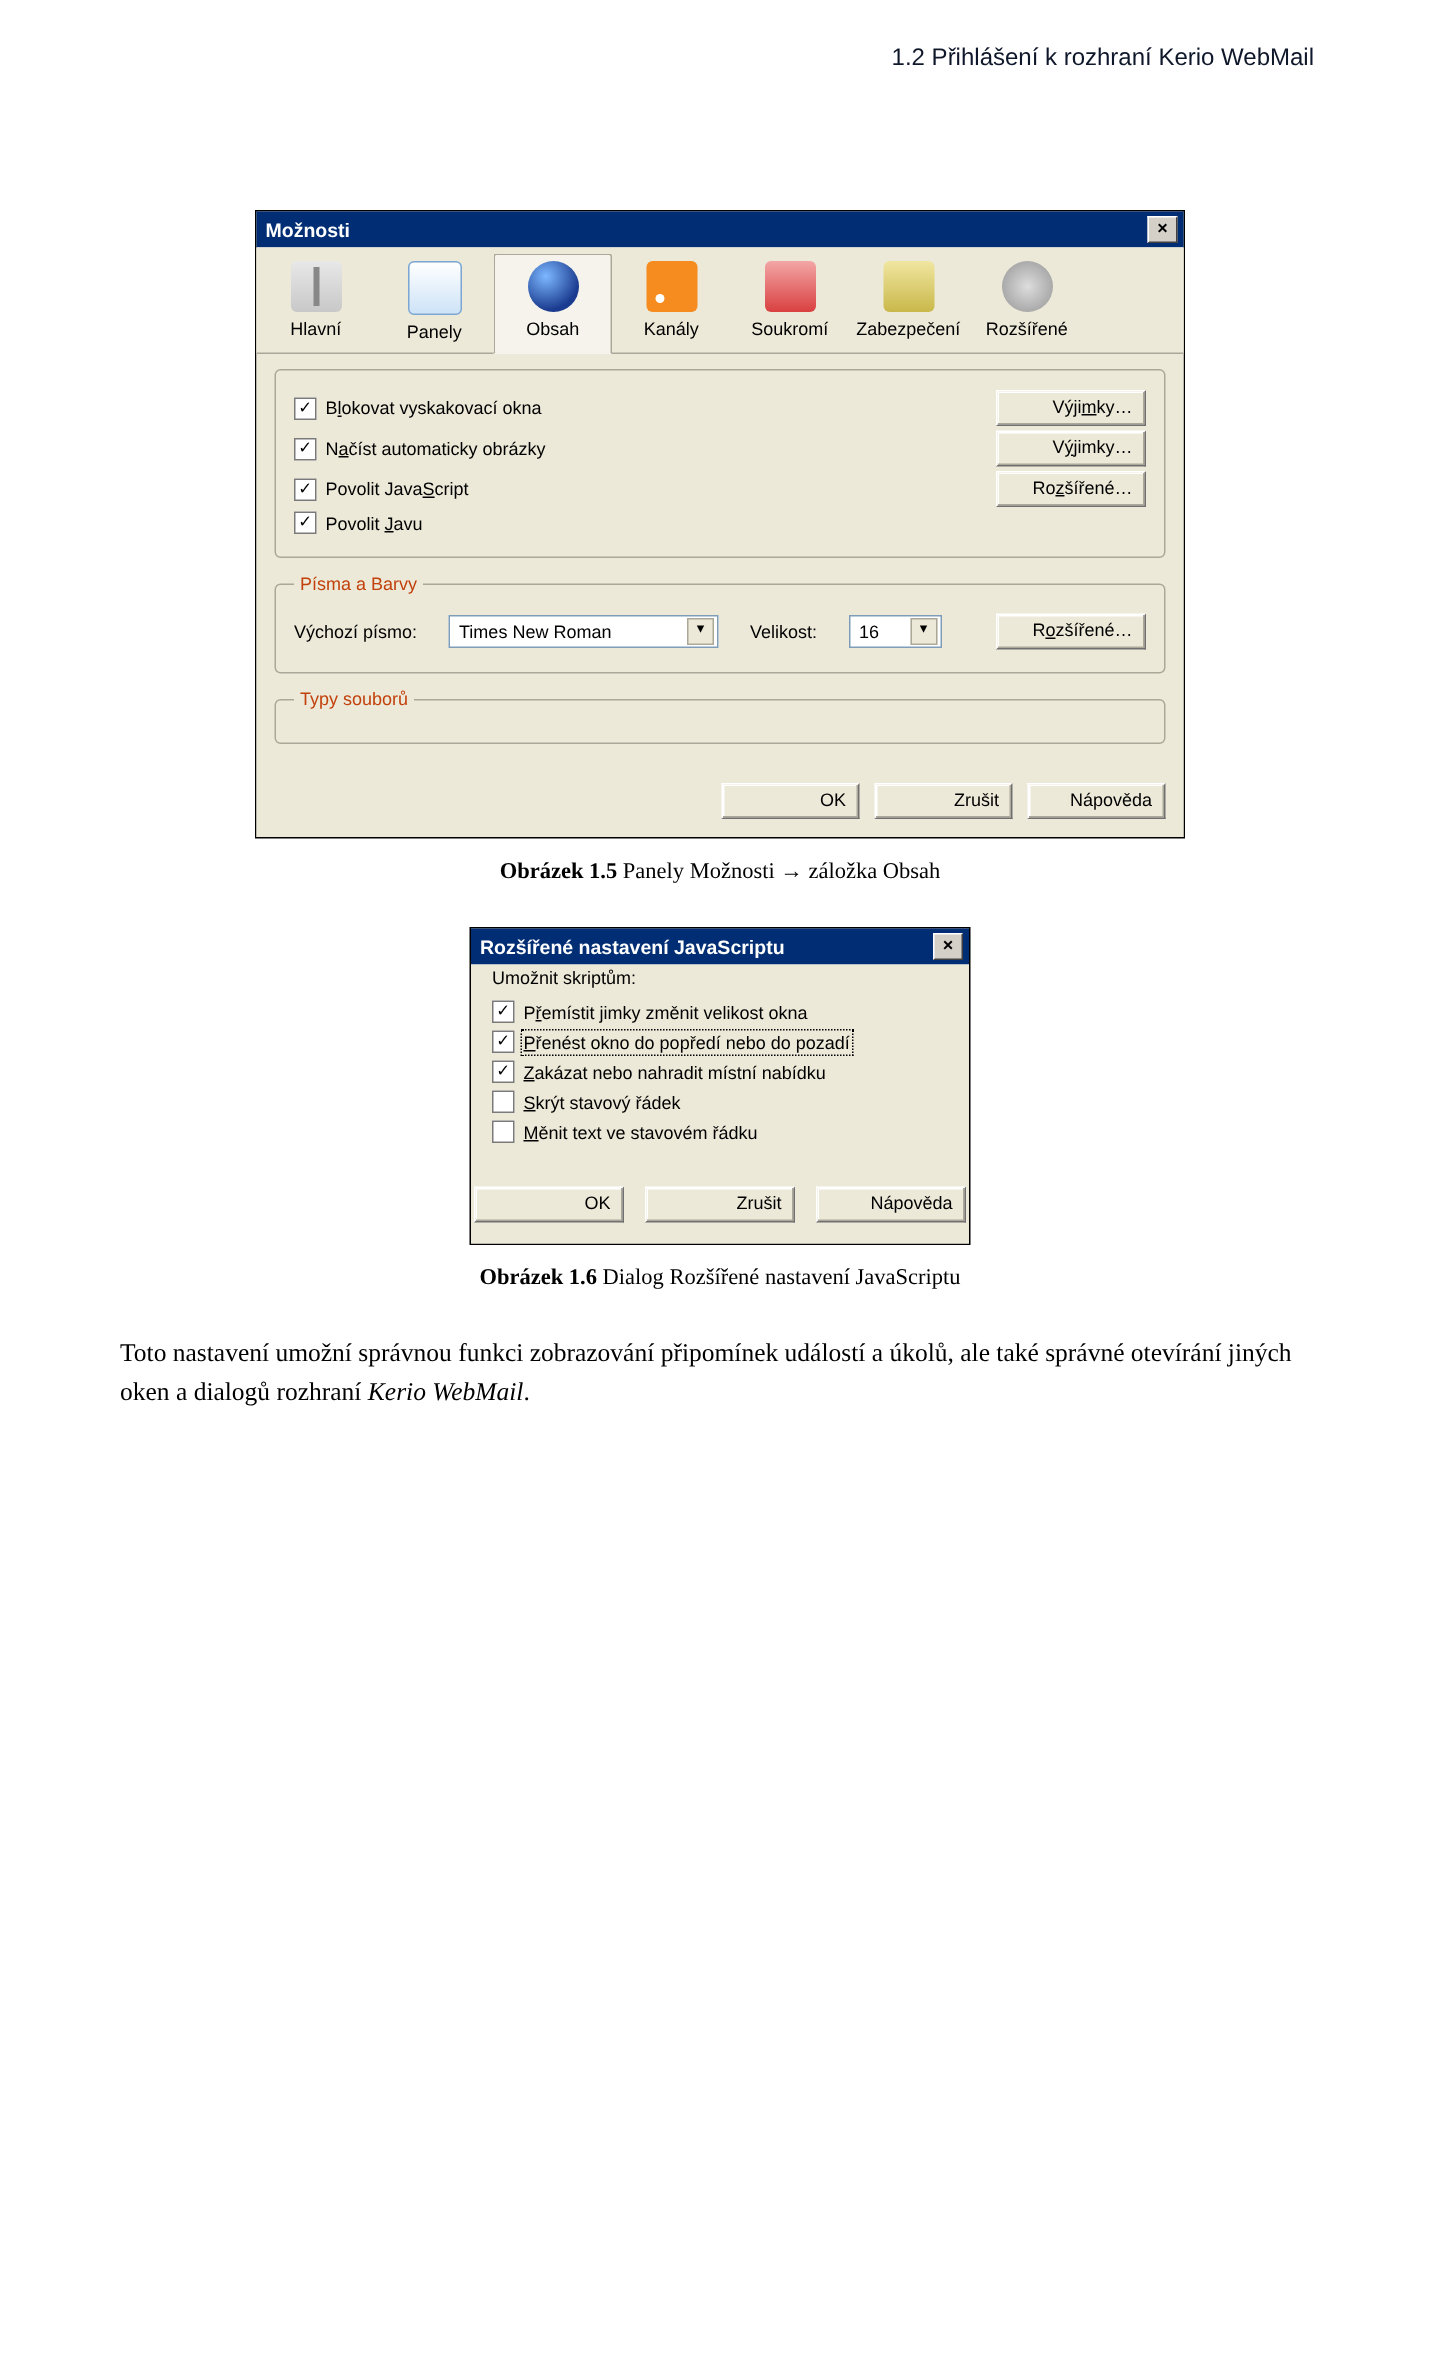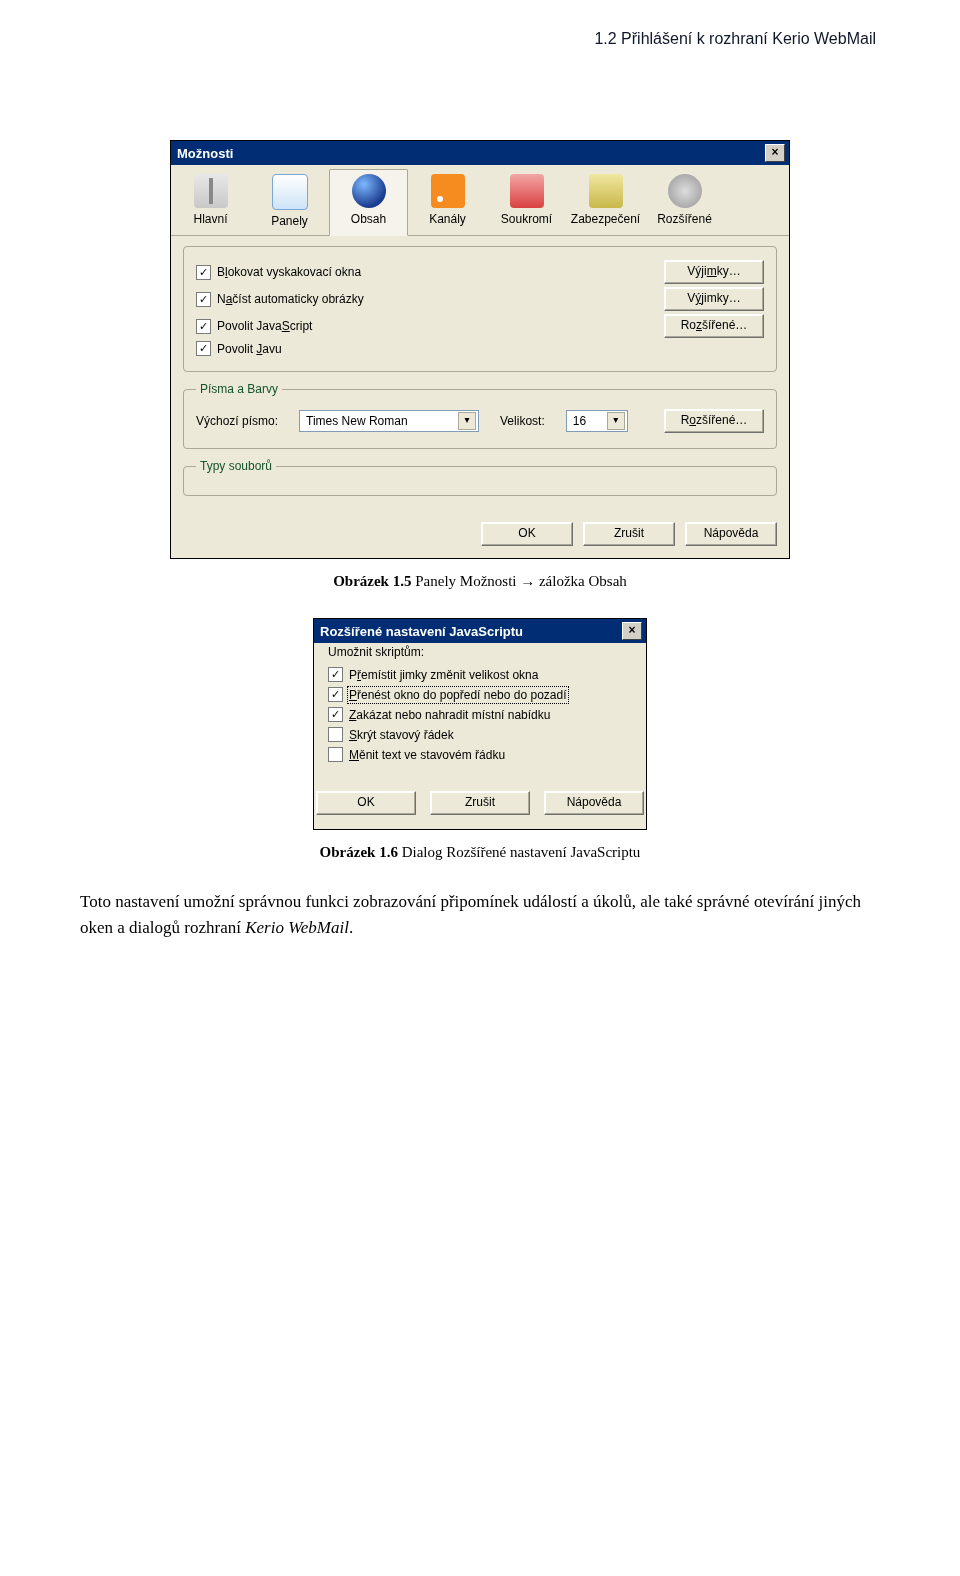--- a/index.html
+++ b/index.html
@@ -118,21 +118,21 @@
   fieldset.grp {
     border: 1px solid #aca899;
     border-radius: 4px;
     margin: 0 0 10px 0;
     padding: 10px 12px 12px 12px;
     font-size: 12px;
   }
   fieldset.grp legend {
     font-size: 12px;
     padding: 0 4px;
-    color: #14532d;
+    color: #c2410c;
   }
   .row {
     display: flex;
     align-items: center;
     justify-content: space-between;
     margin: 3px 0;
   }
   .chk {
     display: flex;
     align-items: center;
@@ -147,21 +147,21 @@
     font-size: 11px; line-height: 11px;
   }
   .btn {
     min-width: 82px;
     height: 22px;
     background: #ece9d8;
     border: 1px solid #fff;
     border-right-color:#707070; border-bottom-color:#707070;
     box-shadow: inset -1px -1px 0 #aca899, inset 1px 1px 0 #fff;
     font-size: 12px;
-    text-align: center;
+    text-align: right;
     line-height: 20px;
     padding: 0 8px;
   }
   .underline-letter { text-decoration: underline; }
   .font-row {
     display:flex; align-items:center; gap:21px; font-size:12px;
   }
   .combo {
     background:#fff; border:1px solid #7f9db9;
     height:20px; line-height:20px; font-size:12px;

